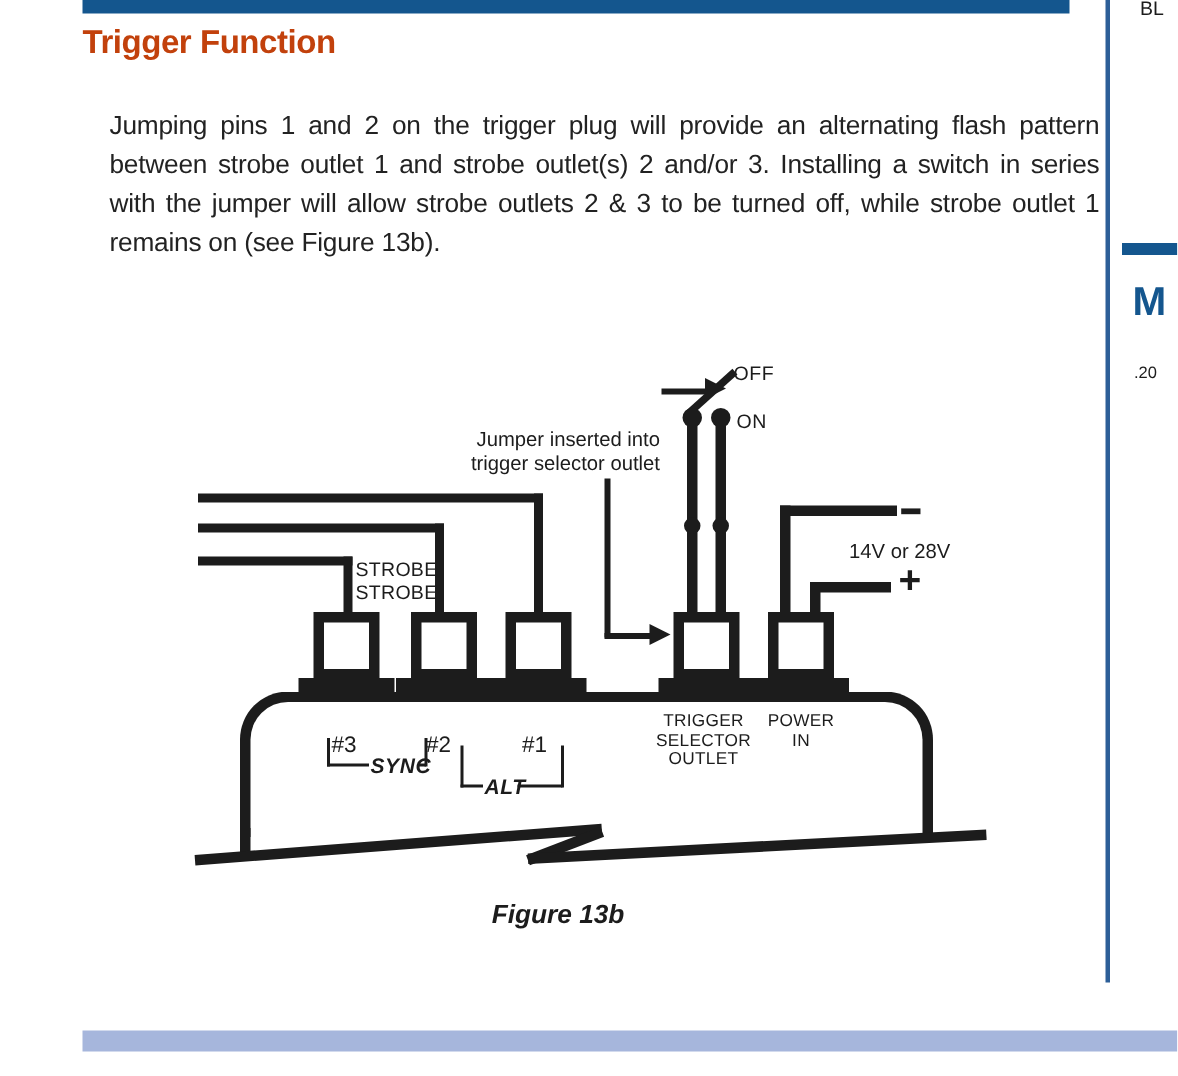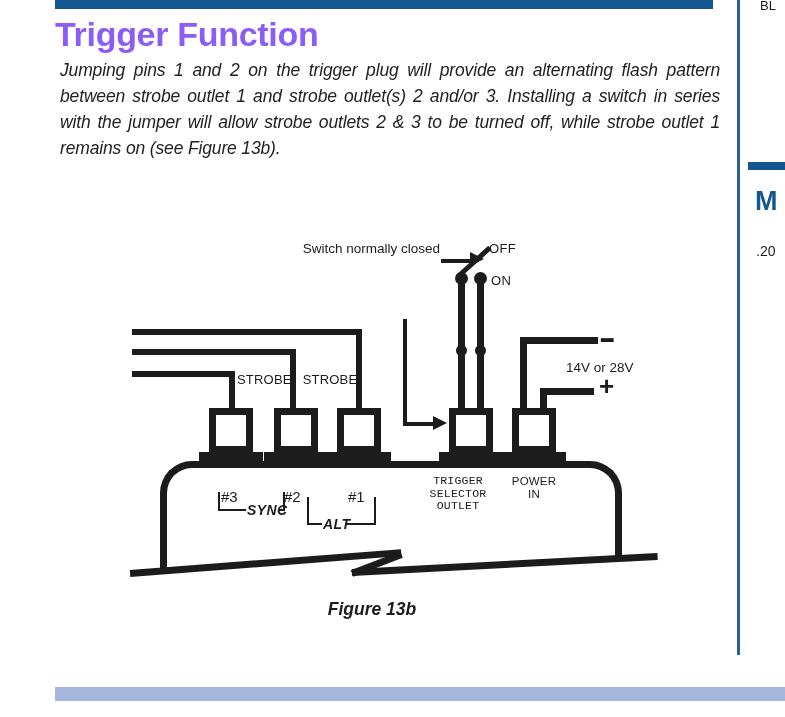--- a/index.html
+++ b/index.html
@@ -5,72 +5,73 @@
   html,body{margin:0;padding:0;background:#ffffff;}
   #page{position:relative;width:785px;height:717px;background:#ffffff;overflow:hidden;
         font-family:"Liberation Sans",sans-serif;color:#1c1c1c;}
   .abs{position:absolute;}
   .blue{background:#14568e;}
   .ink{background:#1c1c1c;}
   .dot{position:absolute;border-radius:50%;background:#1c1c1c;}
   .tri-right{position:absolute;width:0;height:0;
              border-top:7.5px solid transparent;border-bottom:7.5px solid transparent;
              border-left:14px solid #1c1c1c;}
-  #title{left:55px;top:15px;font-size:34px;font-weight:bold;color:#8b5cf6;letter-spacing:-0.3px;}
+  #title{left:55px;top:15px;font-size:22px;font-weight:bold;color:#c2410c;letter-spacing:-0.3px;}
   #para{left:55px;top:52px;width:660px;font-size:17.5px;line-height:26px;text-align:justify;
         color:#222;letter-spacing:-0.15px;}
   .note{font-size:13.5px;line-height:16px;text-align:right;color:#1c1c1c;}
   .bold-sm{font-size:13px;font-weight:normal;letter-spacing:0.4px;}
   .plug{position:absolute;width:44px;height:45px;top:408px;box-sizing:border-box;
         border:7px solid #1c1c1c;background:#fff;}
   .plug-base{position:absolute;width:64px;height:11px;top:452px;background:#1c1c1c;}
   .num-label{position:absolute;top:488px;font-size:15px;}
   .brk{position:absolute;height:7px;background:#1c1c1c;transform-origin:left center;}
   .bracket{position:absolute;background:#1c1c1c;}
   .grp-label{position:absolute;font-size:14px;font-weight:bold;font-style:italic;letter-spacing:0.4px;}
   .conn-label{position:absolute;top:475px;font-size:11.5px;line-height:12.5px;text-align:center;letter-spacing:0.2px;}
-  #strobe-label{left:237px;top:372px;display:flex;gap:11px;font-size:13px;letter-spacing:0.2px;}
+  #strobe-label{left:237px;top:372px;display:flex;font-size:13px;letter-spacing:0.2px;flex-direction:column;}
   #fig-cap{left:297px;top:599px;width:150px;text-align:center;font-size:17.5px;font-weight:bold;font-style:italic;}
 </style>
 </head>
 <body>
 
 <div id="page">
 
   <div class="abs blue" style="left:55px;top:0;width:658px;height:9px;"></div>
   <div class="abs" style="left:737px;top:0;width:3px;height:655px;background:#2d5f98;"></div>
   <div class="abs" style="left:760px;top:-2px;font-size:13px;">BL</div>
   <div class="abs blue" style="left:748px;top:162px;width:37px;height:8px;"></div>
   <div class="abs" style="left:755px;top:186px;font-size:27px;font-weight:bold;color:#14568e;">M</div>
-  <div class="abs" style="left:756px;top:243px;font-size:14px;">.20</div>
+  <div class="abs" style="left:756px;top:243px;font-size:11px;">.20</div>
   <div class="abs" style="left:55px;top:687px;width:730px;height:14px;background:#a6b6dc;"></div>
 
   <h1 class="abs" id="title" style="margin:0;">Trigger Function</h1>
-  <p class="abs" id="para" style="margin:5px;font-style:italic;">Jumping pins 1 and 2 on the trigger plug will provide an alternating flash pattern between strobe outlet 1 and strobe outlet(s) 2 and/or 3. Installing a switch in series with the jumper will allow strobe outlets 2 &amp; 3 to be turned off, while strobe outlet 1 remains on (see Figure 13b).</p>
+  <p class="abs" id="para" style="margin:18px;">Jumping pins 1 and 2 on the trigger plug will provide an alternating flash pattern between strobe outlet 1 and strobe outlet(s) 2 and/or 3. Installing a switch in series with the jumper will allow strobe outlets 2 &amp; 3 to be turned off, while strobe outlet 1 remains on (see Figure 13b).</p>
 
   <div>
 
     <div class="abs note" style="left:250px;top:241px;width:190px;">
-      <div>Switch normally closed</div>
     </div>
     <div class="abs ink" style="left:441px;top:259px;width:31px;height:4px;"></div>
     <div class="tri-right" style="left:470px;top:252px;"></div>
 
     <div class="abs ink" style="left:458px;top:274px;width:43px;height:5px;transform:rotate(-42deg);transform-origin:left center;"></div>
     <div class="abs bold-sm" style="left:489px;top:241px;">OFF</div>
     <div class="abs bold-sm" style="left:491px;top:273px;">ON</div>
     <div class="dot" style="left:455px;top:271.5px;width:13px;height:13px;"></div>
     <div class="dot" style="left:474px;top:271.5px;width:13px;height:13px;"></div>
 
     <div class="abs ink" style="left:458px;top:277px;width:7px;height:133px;"></div>
     <div class="abs ink" style="left:477px;top:277px;width:7px;height:133px;"></div>
     <div class="dot" style="left:456px;top:345px;width:11px;height:11px;"></div>
     <div class="dot" style="left:475px;top:345px;width:11px;height:11px;"></div>
 
     <div class="abs note" style="left:250px;top:285px;width:190px;">
+      <div>Jumper inserted into</div>
+      <div>trigger selector outlet</div>
     </div>
     <div class="abs ink" style="left:403px;top:319px;width:4px;height:106px;"></div>
     <div class="abs ink" style="left:403px;top:422px;width:31px;height:4px;"></div>
     <div class="tri-right" style="left:433px;top:416px;"></div>
 
     <div class="abs ink" style="left:132px;top:329px;width:230px;height:6px;"></div>
     <div class="abs ink" style="left:356px;top:329px;width:6px;height:81px;"></div>
     <div class="abs ink" style="left:132px;top:349px;width:164px;height:6px;"></div>
     <div class="abs ink" style="left:290px;top:349px;width:6px;height:61px;"></div>
     <div class="abs ink" style="left:132px;top:371px;width:103px;height:6px;"></div>
@@ -116,21 +117,21 @@
     <div class="grp-label" style="left:247px;top:502px;">SYNC</div>
     <div class="bracket" style="left:279px;top:509px;width:5px;height:2px;"></div>
     <div class="bracket" style="left:283px;top:492px;width:2px;height:19px;"></div>
 
     <div class="bracket" style="left:307px;top:497px;width:2px;height:28px;"></div>
     <div class="bracket" style="left:307px;top:523px;width:15px;height:2px;"></div>
     <div class="grp-label" style="left:323px;top:516px;">ALT</div>
     <div class="bracket" style="left:345px;top:523px;width:30px;height:2px;"></div>
     <div class="bracket" style="left:374px;top:497px;width:2px;height:28px;"></div>
 
-    <div class="conn-label" style="left:420px;width:76px;font-family:Liberation Mono, monospace;">
+    <div class="conn-label" style="left:431px;width:76px;">
       <div>TRIGGER</div>
       <div>SELECTOR</div>
       <div>OUTLET</div>
     </div>
     <div class="conn-label" style="left:505px;width:58px;text-align:center;">
       <div>POWER</div>
       <div>IN</div>
     </div>
 
     <div class="abs" id="fig-cap">Figure 13b</div>

